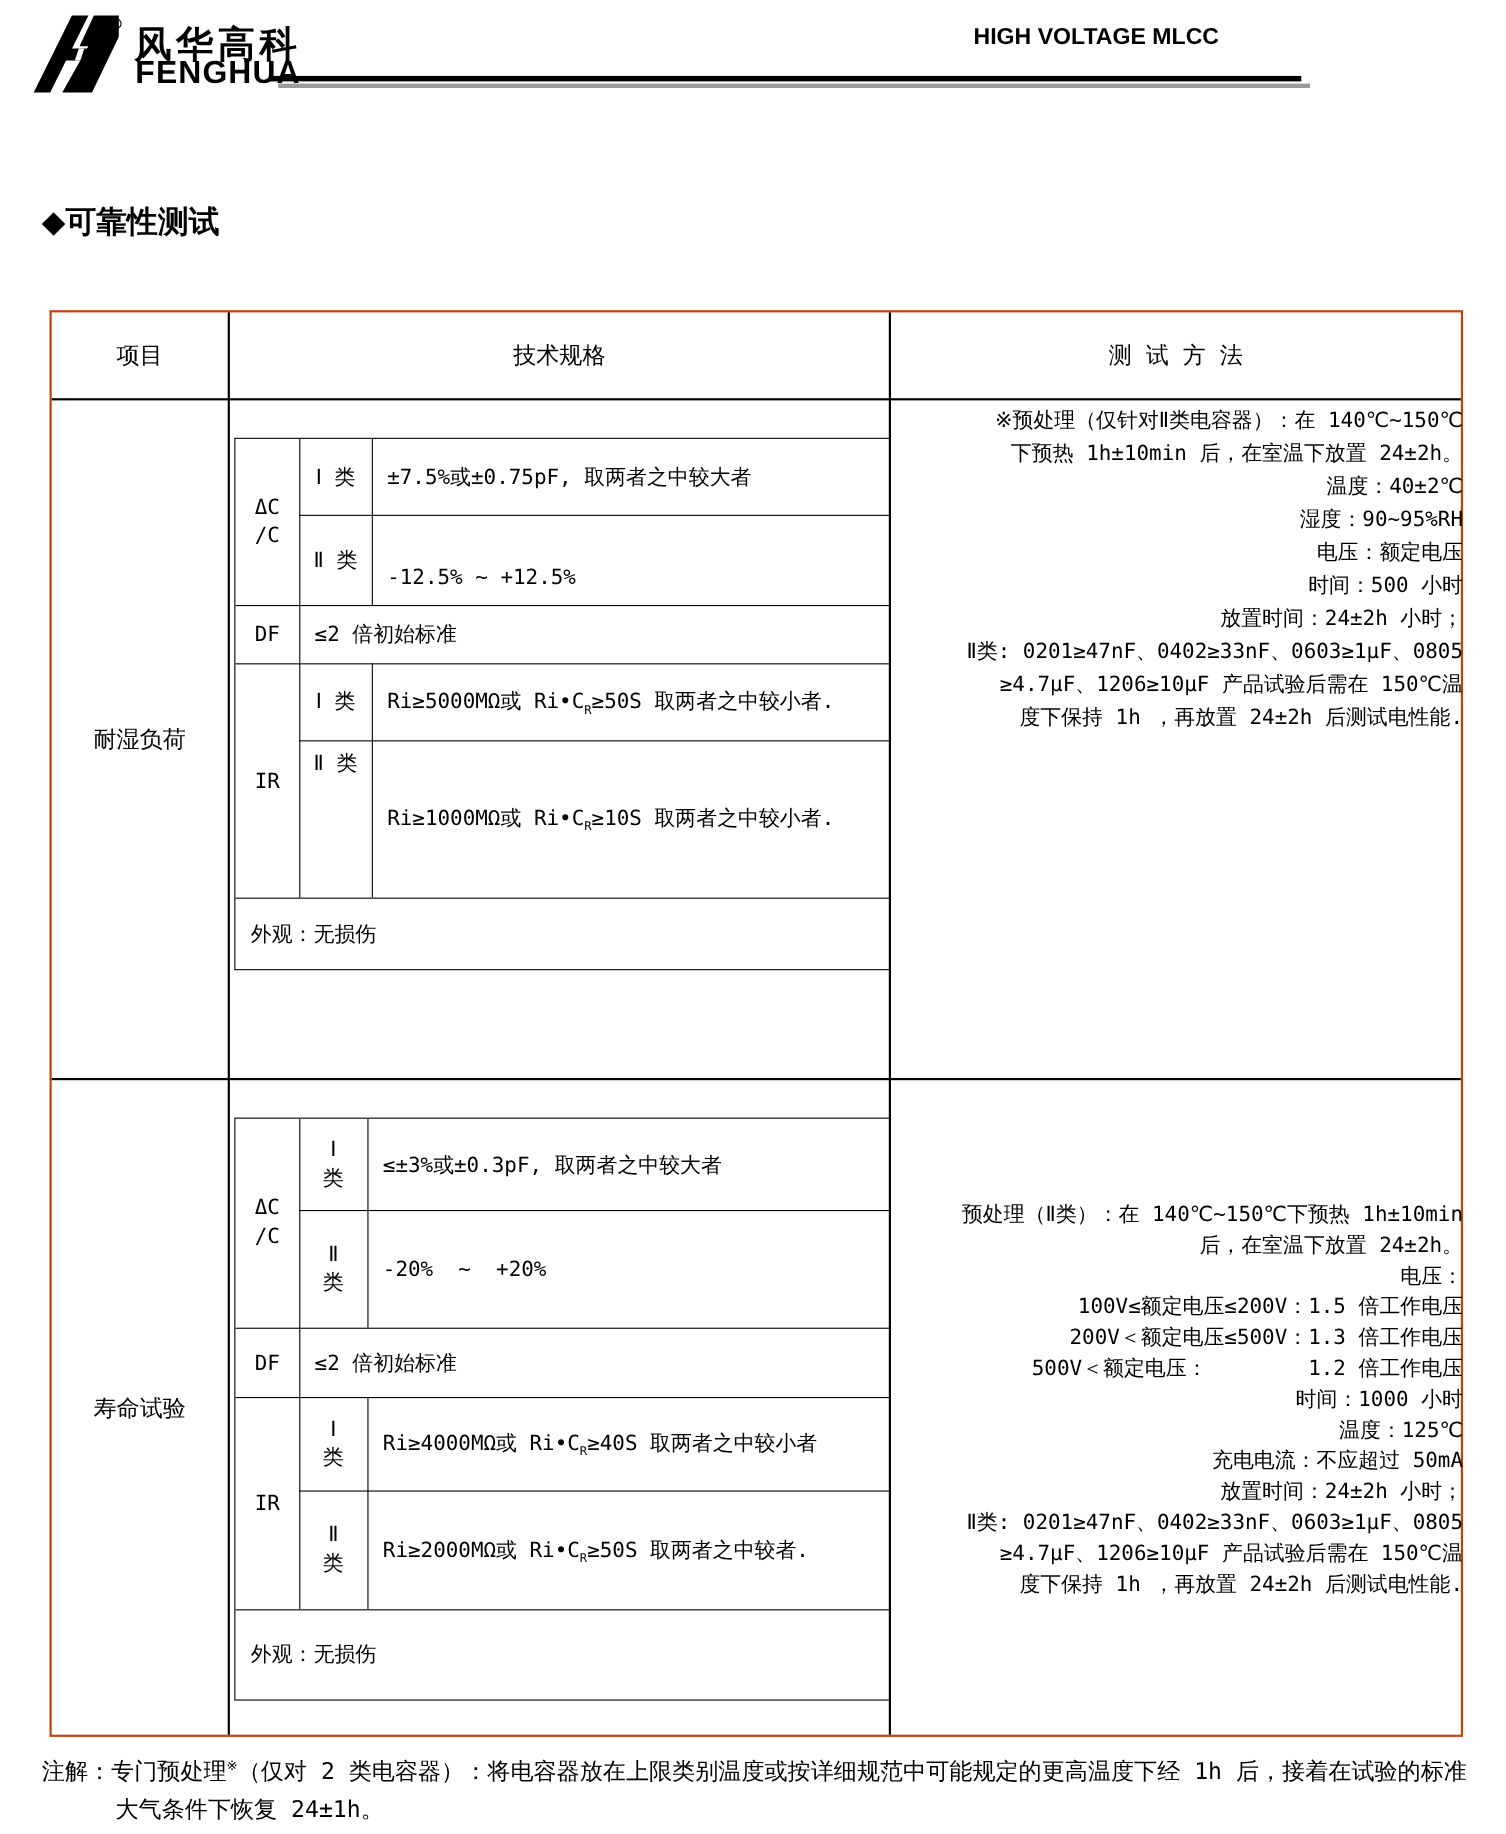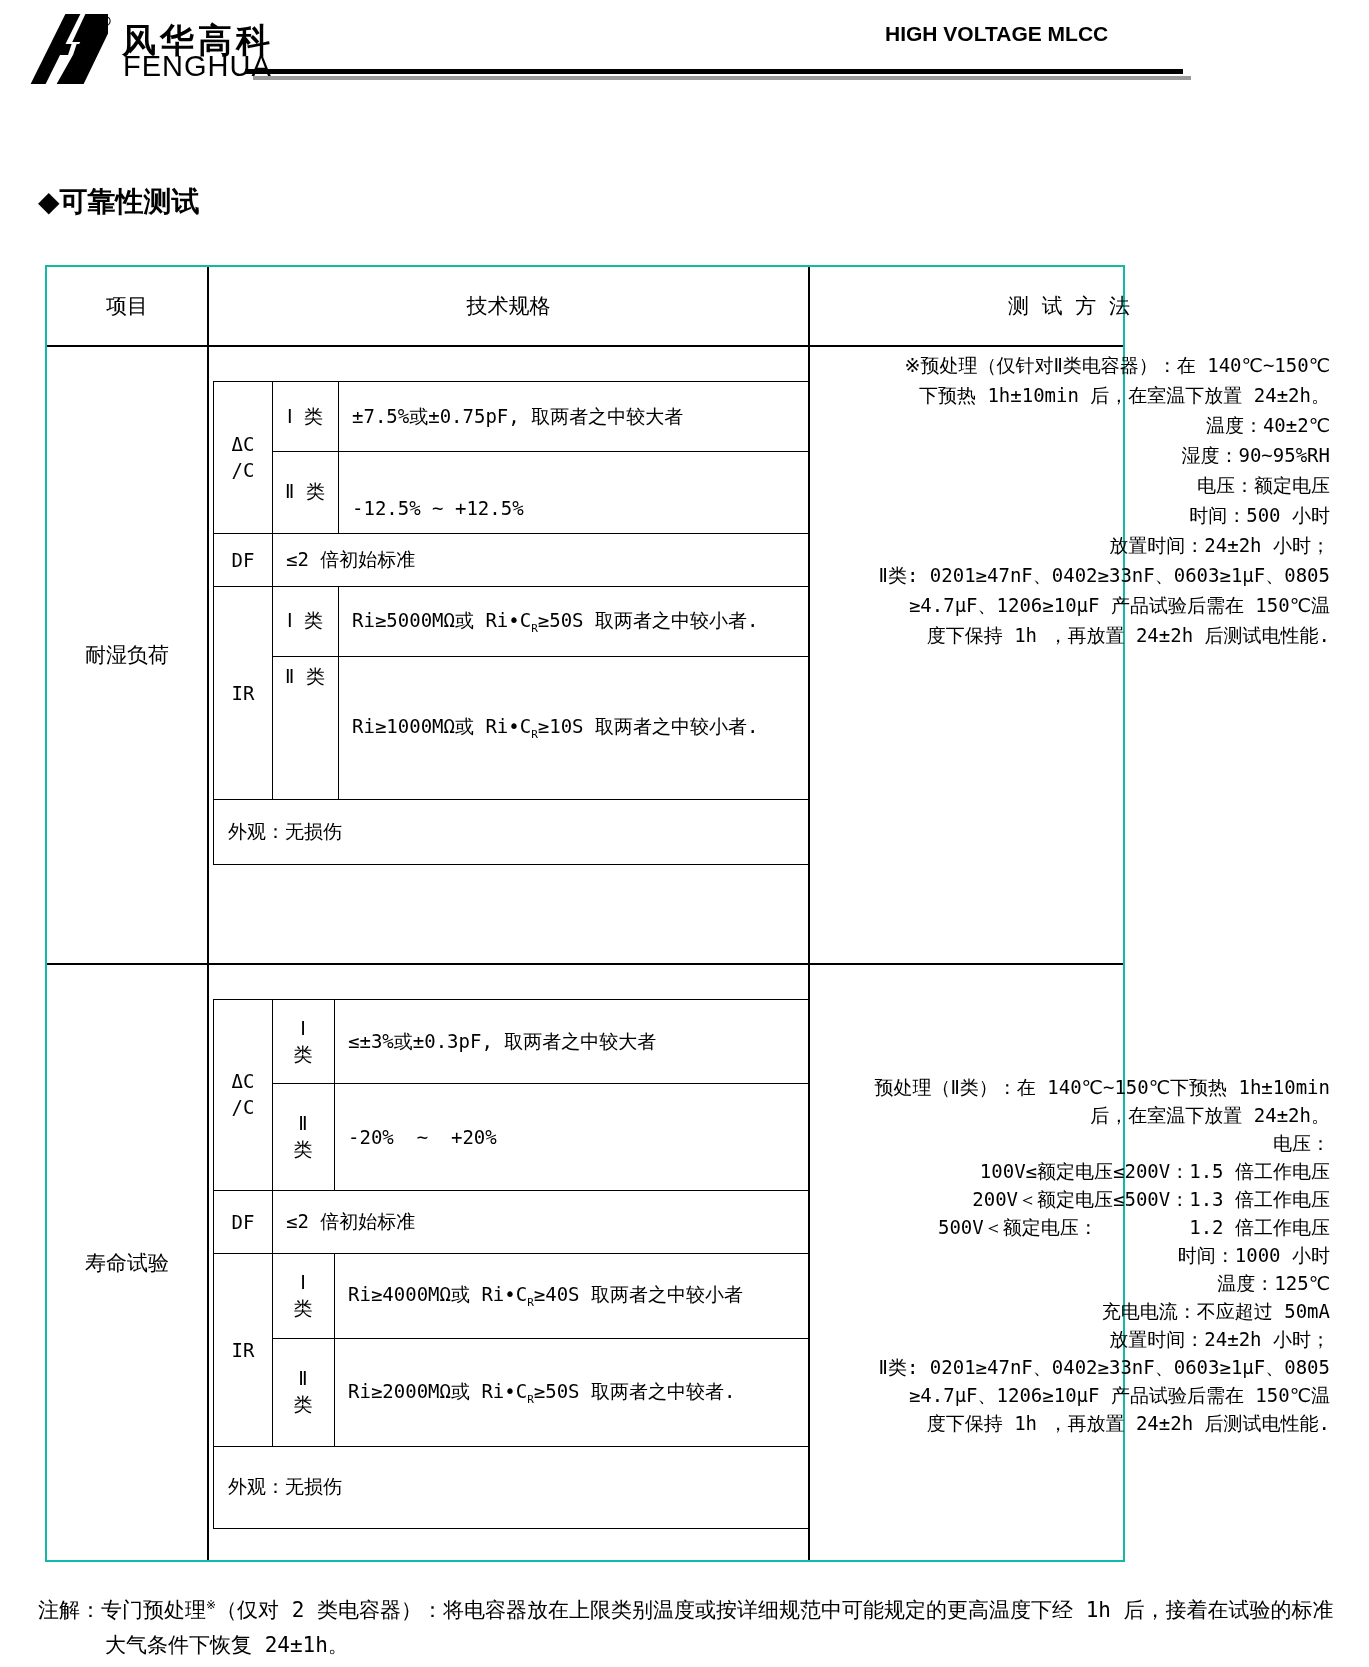--- a/index.html
+++ b/index.html
@@ -5,34 +5,34 @@
   html,body{margin:0;padding:0;background:#fff;}
   .page{position:relative;width:1369px;height:1667px;background:#fff;color:#000;
         font-family:"DejaVu Sans Mono","DejaVu Sans","Liberation Sans",sans-serif;overflow:hidden;}
   .abs{position:absolute;}
   .cell{position:absolute;display:flex;align-items:center;font-size:19px;}
   .center{justify-content:center;text-align:center;}
   .padl{padding-left:14px;}
   .prelines{white-space:pre-line;line-height:1.35;}
   .pre{white-space:pre;}
   .vline,.hline{position:absolute;background:#000;}
-  .outer-table{position:absolute;left:45px;top:265px;width:1080px;height:1297px;
-               border:2px solid #14b8a6;box-sizing:border-box;}
+  .outer-table{position:absolute;left:45px;top:282px;width:1285px;height:1297px;
+               border:2px solid #c2410c;box-sizing:border-box;}
   .inner-table{position:absolute;border:1px solid #000;box-sizing:content-box;}
   .ivline,.ihline{position:absolute;background:#000;}
   .hdr{font-size:21px;}
   .item-label{font-size:21px;}
   .method{position:absolute;width:505px;font-size:19px;}
   .method div{white-space:pre;text-align:right;}
   .m1 div{line-height:30px;}
   .m2 div{line-height:28px;}
   sub{font-size:11px;}
   .foot{position:absolute;left:38px;top:1588px;width:1315px;font-size:21px;line-height:35px;}
   .brand-cn{font-weight:bold;font-size:34px;letter-spacing:4px;font-family:"Liberation Sans",sans-serif;}
-  .brand-en{font-weight:normal;font-size:29px;letter-spacing:1px;font-family:"Liberation Sans",sans-serif;}
+  .brand-en{font-weight:bold;font-size:29px;letter-spacing:1px;font-family:"Liberation Sans",sans-serif;}
   .doc-title{font-weight:bold;font-size:21px;font-family:"Liberation Sans",sans-serif;}
   .sec-title{font-weight:bold;font-size:28px;font-family:"Liberation Sans","DejaVu Sans",sans-serif;text-align:right;}
 </style>
 </head>
 <body>
 
 <div class="page">
 
   <div class="abs" style="left:30px;top:12px;">
     <svg width="78" height="74" viewBox="0 0 78 74">

